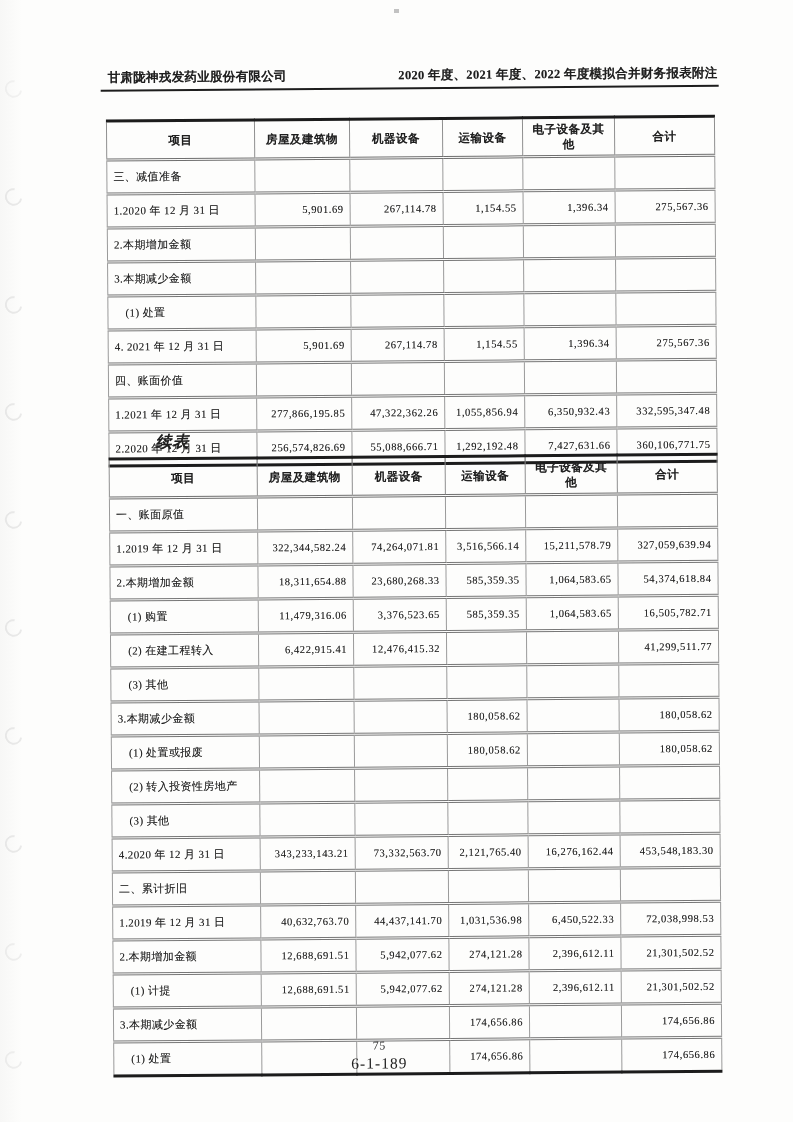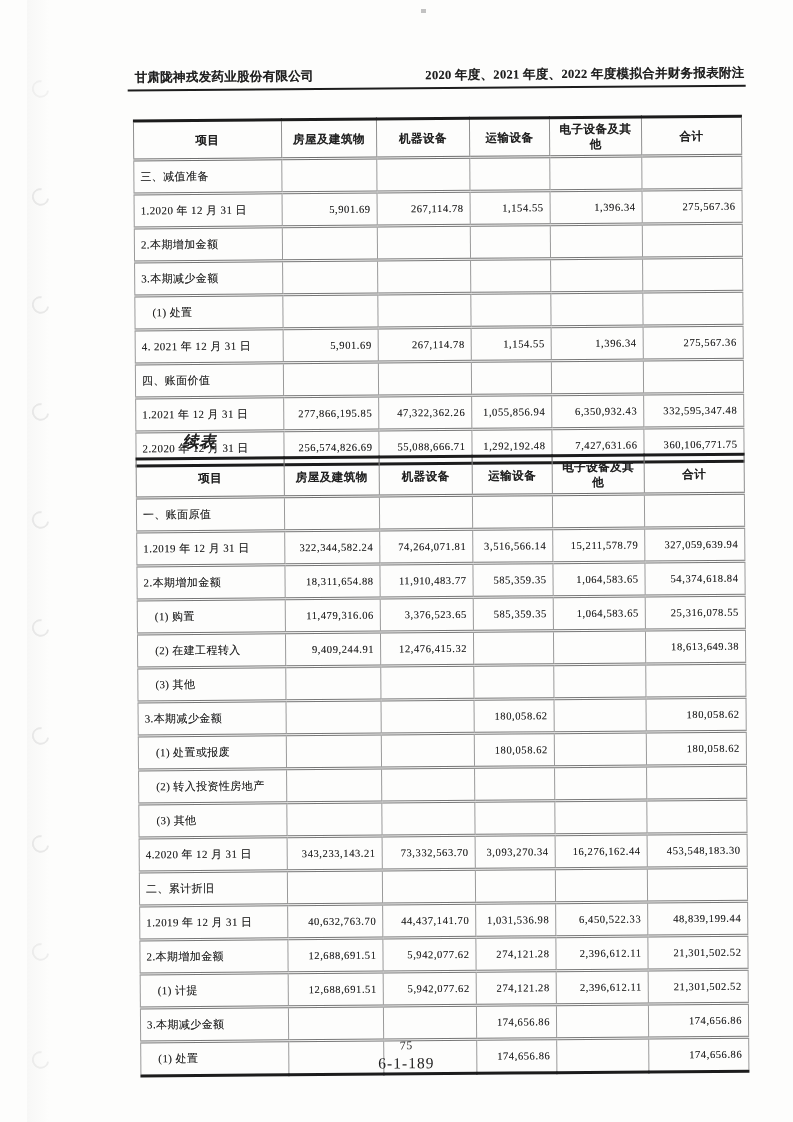--- a/index.html
+++ b/index.html
@@ -3,21 +3,21 @@
 <meta charset="utf-8">
 <style>
   html,body{margin:0;padding:0;}
   body{
     width:793px;height:1122px;overflow:hidden;
     background:#fdfdfc;
     font-family:"Liberation Serif","DejaVu Serif",serif;
     color:#1f1f1f;
     position:relative;
   }
-  .page{position:absolute;inset:0;background:linear-gradient(to right, #f7f7f6 0px, #fdfdfc 22px, #fdfdfc 100%);margin-left:27px;}
+  .page{position:absolute;inset:0;background:linear-gradient(to right, #f7f7f6 0px, #fdfdfc 22px, #fdfdfc 100%);}
   .content{position:absolute;inset:0;transform:rotate(-0.45deg);transform-origin:55% 0;}
 
   
   .ring{position:absolute;left:5px;width:13px;height:14px;border:2.5px solid #dadada;
         border-right-color:transparent;border-radius:50%;opacity:.55;transform:rotate(-35deg);}
   .dot{position:absolute;width:5px;height:4px;background:#b3b3b3;opacity:.8;}
 
   .doc-header{position:absolute;left:107px;top:67px;width:610px;display:flex;
               justify-content:space-between;align-items:baseline;font-size:12.5px;font-weight:600;
               letter-spacing:.3px;text-shadow:0 0 .5px rgba(60,60,60,.55);}
@@ -200,40 +200,40 @@
             <td class="lbl">1.2019 年 12 月 31 日</td>
             <td class="num">322,344,582.24</td>
             <td class="num">74,264,071.81</td>
             <td class="num">3,516,566.14</td>
             <td class="num">15,211,578.79</td>
             <td class="num">327,059,639.94</td>
           </tr>
           <tr>
             <td class="lbl">2.本期增加金额</td>
             <td class="num">18,311,654.88</td>
-            <td class="num">11,910,483.77</td>
+            <td class="num">23,680,268.33</td>
             <td class="num">585,359.35</td>
             <td class="num">1,064,583.65</td>
             <td class="num">54,374,618.84</td>
           </tr>
           <tr>
             <td class="lbl indent">(1) 购置</td>
             <td class="num">11,479,316.06</td>
             <td class="num">3,376,523.65</td>
             <td class="num">585,359.35</td>
             <td class="num">1,064,583.65</td>
-            <td class="num">25,316,078.55</td>
+            <td class="num">16,505,782.71</td>
           </tr>
           <tr>
             <td class="lbl indent">(2) 在建工程转入</td>
-            <td class="num">9,409,244.91</td>
+            <td class="num">6,422,915.41</td>
             <td class="num">12,476,415.32</td>
             <td class="num"></td>
             <td class="num"></td>
-            <td class="num">18,613,649.38</td>
+            <td class="num">41,299,511.77</td>
           </tr>
           <tr>
             <td class="lbl indent">(3) 其他</td>
             <td class="num"></td>
             <td class="num"></td>
             <td class="num"></td>
             <td class="num"></td>
             <td class="num"></td>
           </tr>
           <tr>
@@ -265,39 +265,39 @@
             <td class="num"></td>
             <td class="num"></td>
             <td class="num"></td>
             <td class="num"></td>
             <td class="num"></td>
           </tr>
           <tr>
             <td class="lbl">4.2020 年 12 月 31 日</td>
             <td class="num">343,233,143.21</td>
             <td class="num">73,332,563.70</td>
-            <td class="num">3,093,270.34</td>
+            <td class="num">2,121,765.40</td>
             <td class="num">16,276,162.44</td>
             <td class="num">453,548,183.30</td>
           </tr>
           <tr>
             <td class="lbl">二、累计折旧</td>
             <td class="num"></td>
             <td class="num"></td>
             <td class="num"></td>
             <td class="num"></td>
             <td class="num"></td>
           </tr>
           <tr>
             <td class="lbl">1.2019 年 12 月 31 日</td>
             <td class="num">40,632,763.70</td>
             <td class="num">44,437,141.70</td>
             <td class="num">1,031,536.98</td>
             <td class="num">6,450,522.33</td>
-            <td class="num">48,839,199.44</td>
+            <td class="num">72,038,998.53</td>
           </tr>
           <tr>
             <td class="lbl">2.本期增加金额</td>
             <td class="num">12,688,691.51</td>
             <td class="num">5,942,077.62</td>
             <td class="num">274,121.28</td>
             <td class="num">2,396,612.11</td>
             <td class="num">21,301,502.52</td>
           </tr>
           <tr>

